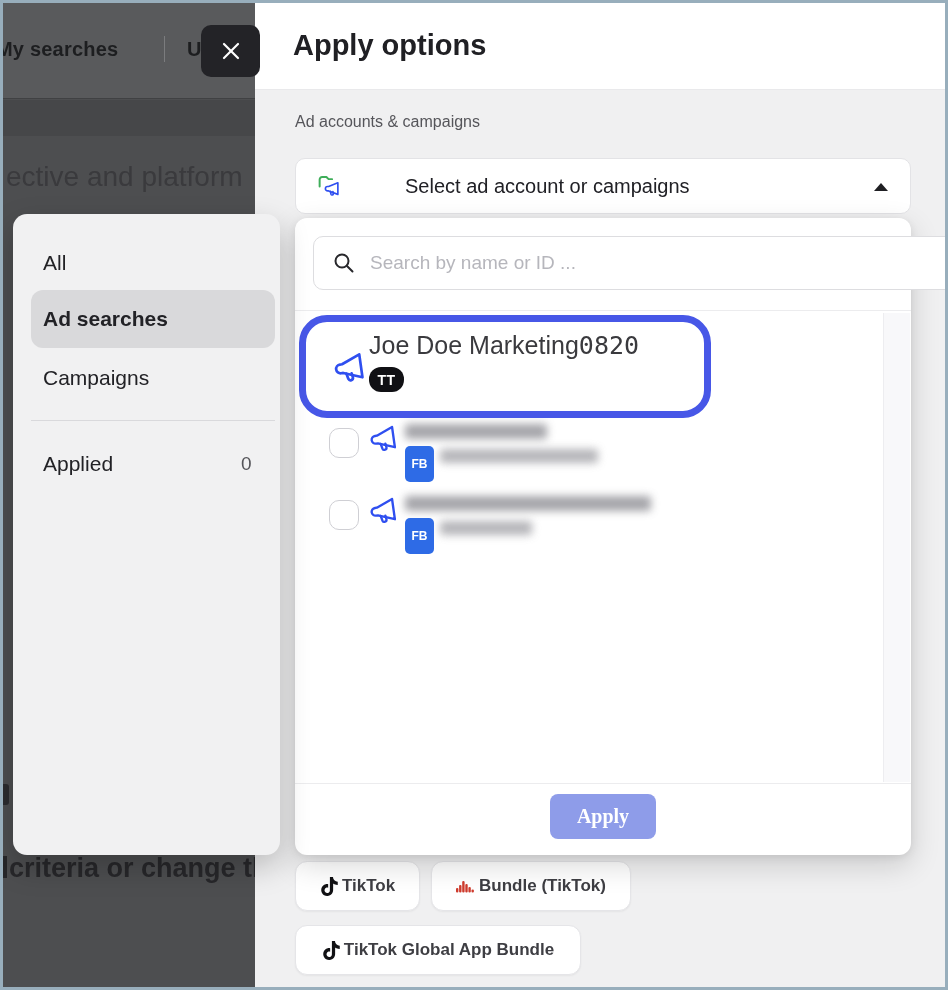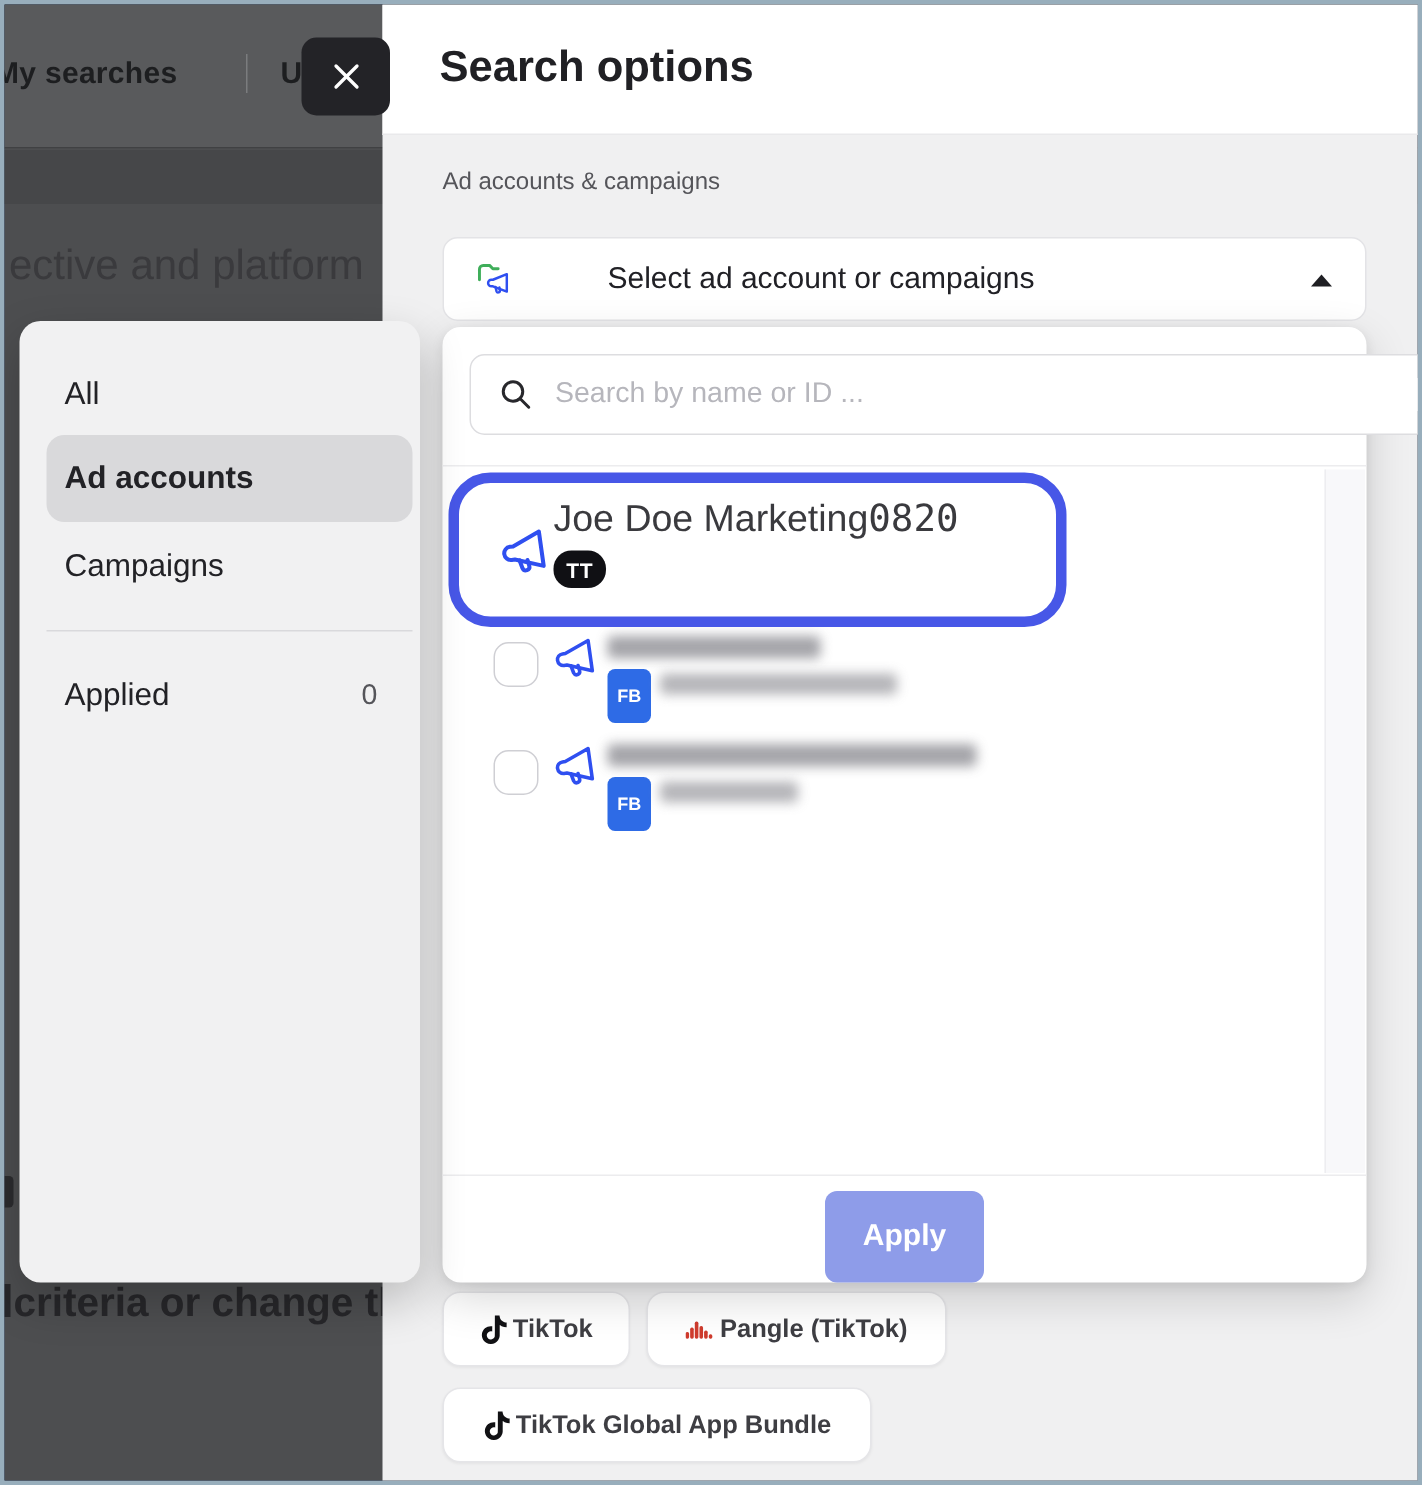--- a/index.html
+++ b/index.html
@@ -61,21 +61,21 @@
   .annotation { position:absolute; left:4px; top:97px; width:412px; height:103px; border:7px solid #4757e7; border-radius:28px; pointer-events:none; z-index:30; }
 
   .checkbox { position:absolute; left:34px; top:4px; width:30px; height:30px; border:1.5px solid #cfcfd4; border-radius:10px; background:#fff; }
   .mega-sm { position:absolute; left:72px; top:0px; }
   .blur-name { position:absolute; left:110px; top:0px; height:15px; background:#8e8e94; border-radius:3px; filter:blur(4px); opacity:.8; }
   .fb-badge { position:absolute; left:110px; top:22px; width:29px; height:36px; background:#2e6be6; color:#fff; border-radius:5px; font-size:12px; font-weight:bold; display:flex; align-items:center; justify-content:center; }
   .blur-id { position:absolute; left:145px; top:25px; height:14px; background:#a3a3a8; border-radius:3px; filter:blur(4px); opacity:.8; }
   .b1-name { width:142px; } .b1-id { width:158px; }
   .b2-name { width:246px; } .b2-id { width:92px; }
 
-  .apply-btn { position:absolute; left:255px; top:576px; width:106px; height:61px; background:#8e9ce9; border:none; border-radius:8px; color:#fff; font-size:20px; font-weight:bold; font-family:Liberation Sans, sans-serif; cursor:pointer; }
+  .apply-btn { position:absolute; left:255px; top:576px; width:106px; height:45px; background:#8e9ce9; border:none; border-radius:8px; color:#fff; font-size:20px; font-weight:bold; font-family:Liberation Serif, serif; cursor:pointer; }
 
   
   .cat-menu { position:absolute; left:10px; top:211px; width:267px; height:641px; background:#f1f1f2; border-radius:14px; box-shadow:0 12px 30px rgba(0,0,0,.22); z-index:25; }
   .cat-item { position:absolute; left:30px; font-size:21px; color:#222226; cursor:pointer; }
   .cat-all { top:37px; }
   .cat-pill { position:absolute; left:18px; top:76px; width:244px; height:58px; background:#d9d9db; border-radius:12px; cursor:pointer; }
   .cat-ad { top:93px; font-weight:bold; }
   .cat-camp { top:152px; }
   .cat-div { position:absolute; left:18px; top:206px; width:244px; height:1px; background:#d9d9dc; }
   .cat-applied { top:238px; }
@@ -95,21 +95,21 @@
     <div class="dim-divider"></div>
     <div class="dim-nav-right">US</div>
     <div class="dim-heading">ective and platform</div>
     <div class="dim-cut-glyph-a"></div>
     <div class="dim-cut-glyph-b"></div>
     <div class="dim-bottom-text">criteria or change th</div>
   </div>
 
   <div class="panel">
     <div class="panel-header">
-      <div class="panel-title">Search options</div>
+      <div class="panel-title">Apply options</div>
     </div>
     <div class="section-label">Ad accounts &amp; campaigns</div>
 
     <div class="select-btn">
       <span>
         <svg width="27" height="27" viewBox="0 0 26 26" fill="none">
           <path d="M3.5 13 V6.2 a2.4 2.4 0 0 1 2.4-2.4 H10 l2.1 2.1 h3.4" stroke="#3fae5a" stroke-width="1.9" stroke-linecap="round" stroke-linejoin="round"></path>
           <g transform="translate(7.2,7.4) scale(0.66)" stroke="#2f4ff0" stroke-width="2.4" stroke-linecap="round" stroke-linejoin="round">
             <path d="M21 3 L7.5 8.5 H6 a3.2 3.2 0 0 0 0 6.4 h1.5 L21 20 Z"></path>
             <path d="M10 15.5 l1 4.2 a1.7 1.7 0 0 0 3.3-.7 l-.5-3"></path>
@@ -135,21 +135,21 @@
           <g fill="#cf3b2d">
             <rect x="0" y="9" width="2.4" height="4.5" rx="1.1"></rect>
             <rect x="3.1" y="6" width="2.4" height="7.5" rx="1.1"></rect>
             <rect x="6.2" y="2" width="2.4" height="11.5" rx="1.1"></rect>
             <rect x="9.3" y="5" width="2.4" height="8.5" rx="1.1"></rect>
             <rect x="12.4" y="8" width="2.4" height="5.5" rx="1.1"></rect>
             <rect x="15.5" y="10.5" width="2.4" height="3" rx="1.1"></rect>
           </g>
         </svg>
       </span>
-      <span>Pangle (TikTok)</span>
+      <span>Bundle (TikTok)</span>
     </div>
 
     <div class="plat-btn plat-bundle">
       <span>
         <svg width="19" height="21" viewBox="0 0 24 24">
             <path fill="#111114" d="M12.53.02C13.84 0 15.14.01 16.44 0c.08 1.53.63 3.09 1.75 4.17 1.12 1.11 2.7 1.62 4.24 1.79v4.03c-1.44-.05-2.89-.35-4.2-.97-.57-.26-1.1-.59-1.62-.93-.01 2.92.01 5.84-.02 8.75-.08 1.4-.54 2.79-1.35 3.94-1.31 1.92-3.58 3.17-5.91 3.21-1.43.08-2.86-.31-4.08-1.03-2.02-1.19-3.44-3.37-3.65-5.71-.02-.5-.03-1-.01-1.49.18-1.9 1.12-3.72 2.58-4.96 1.66-1.44 3.98-2.13 6.15-1.72.02 1.48-.04 2.96-.04 4.44-.99-.32-2.15-.23-3.02.37-.63.41-1.11 1.04-1.36 1.75-.21.51-.15 1.07-.14 1.61.24 1.64 1.82 3.02 3.5 2.87 1.12-.01 2.19-.66 2.77-1.61.19-.33.4-.67.41-1.06.1-1.79.06-3.57.07-5.36.01-4.03-.01-8.05.02-12.07z"></path>
           </svg>
       </span>
       <span>TikTok Global App Bundle</span>
     </div>
@@ -209,21 +209,21 @@
       <div class="blur-id b2-id"></div>
     </div>
 
     <div class="popup-div2"></div>
     <button class="apply-btn">Apply</button>
   </div>
 
   <div class="cat-menu">
     <div class="cat-item cat-all">All</div>
     <div class="cat-pill"></div>
-    <div class="cat-item cat-ad">Ad accounts</div>
+    <div class="cat-item cat-ad">Ad searches</div>
     <div class="cat-item cat-camp">Campaigns</div>
     <div class="cat-div"></div>
     <div class="cat-item cat-applied">Applied</div>
     <div class="cat-count">0</div>
   </div>
 
   <div class="close-btn">
     <span>
       <svg width="24" height="24" viewBox="0 0 24 24" stroke="#fff" stroke-width="2.2" stroke-linecap="round">
         <line x1="5" y1="5" x2="19" y2="19"></line>

